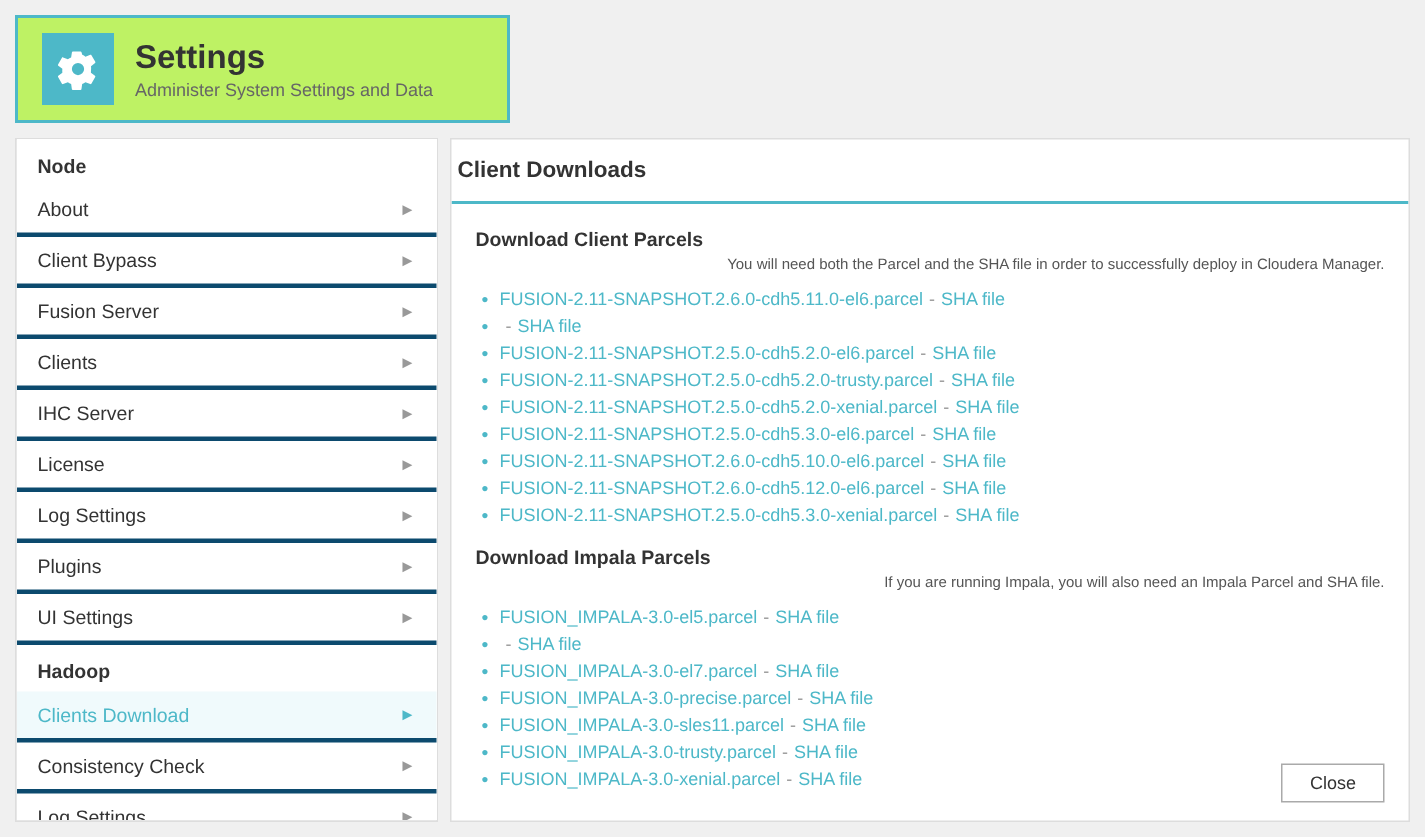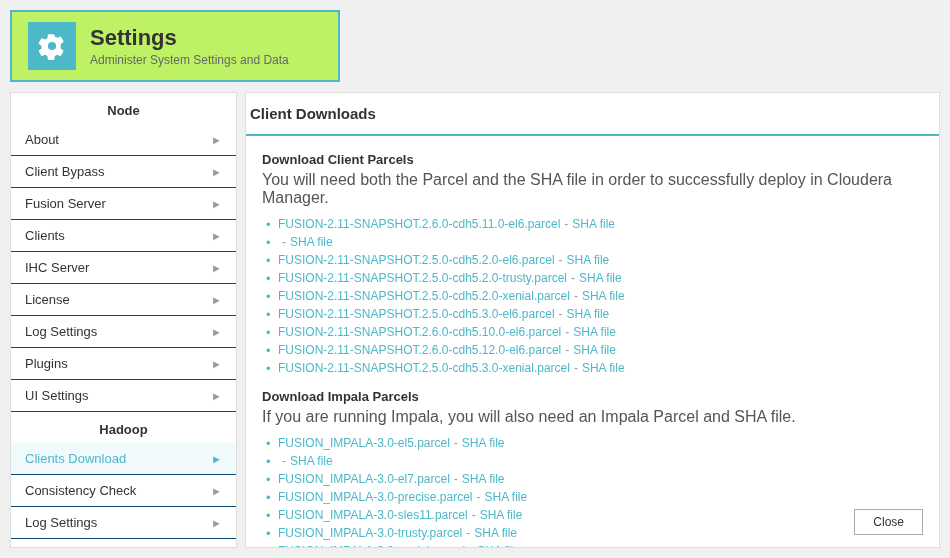--- a/index.html
+++ b/index.html
@@ -11,35 +11,35 @@
     .header { background: #bef264; border: 2px solid #4db8c8; display: flex; align-items: center; padding: 10px 16px; margin: 10px; width: 330px; }
     .header-icon { background: #4db8c8; width: 48px; height: 48px; display: flex; align-items: center; justify-content: center; margin-right: 14px; flex-shrink: 0; }
     .header-icon svg { fill: white; }
     .header-title { font-size: 22px; font-weight: bold; color: #333; }
     .header-subtitle { font-size: 12px; color: #666; margin-top: 2px; }
 
     
     .main-layout { display: flex; flex: 1; overflow: hidden; margin: 0 10px 10px 10px; }
 
     
-    .sidebar { width: 227px; background: white; border: 1px solid #ddd; flex-shrink: 0; overflow-y: auto; text-align: center; }
+    .sidebar { width: 282px; background: white; border: 1px solid #ddd; flex-shrink: 0; overflow-y: auto; }
     .sidebar-section-header { padding: 10px 14px 6px 14px; font-weight: bold; font-size: 13px; color: #333; }
-    .sidebar-item { display: flex; align-items: center; justify-content: space-between; padding: 8px 14px; cursor: pointer; border-bottom: 1px solid #0c4a6e; font-size: 13px; color: #333; gap: 48px; }
+    .sidebar-item { display: flex; align-items: center; justify-content: space-between; padding: 8px 14px; cursor: pointer; border-bottom: 3px solid #0c4a6e; font-size: 13px; color: #333; gap: 48px; }
     .sidebar-item.active { color: #4db8c8; background: #f0fafc; }
     .sidebar-item .chevron { color: #999; font-size: 11px; }
     .sidebar-item.active .chevron { color: #4db8c8; }
 
     
     .content { flex: 1; background: white; border: 1px solid #ddd; margin-left: 8px; overflow-y: auto; padding: 0; position: relative; }
     .content-header { padding: 12px 4px; border-bottom: 2px solid #4db8c8; font-size: 15px; font-weight: bold; color: #333; }
 
     .content-body { padding: 16px; border-radius: 32px; }
 
     .section-title { font-weight: bold; font-size: 13px; margin-bottom: 4px; color: #333; }
-    .section-desc { font-size: 16px; color: #555; margin-bottom: 10px; }
+    .section-desc { font-size: 10px; color: #555; margin-bottom: 10px; text-align: right; }
 
     .parcel-row { display: flex; align-items: center; margin-bottom: 4px; padding-left: 16px; position: relative; }
     .parcel-row::before { content: '•'; position: absolute; left: 4px; color: #4db8c8; }
 
     .parcel-link { color: #4db8c8; text-decoration: none; font-size: 12px; }
     .separator { color: #999; margin: 0 4px; font-size: 12px; }
     .sha-link { color: #4db8c8; text-decoration: none; font-size: 12px; }
 
     .zone-button { margin-left: 10px; padding: 3px 8px; font-size: 11px; border: 1px solid #999; background: white; cursor: pointer; color: #333; }
 

